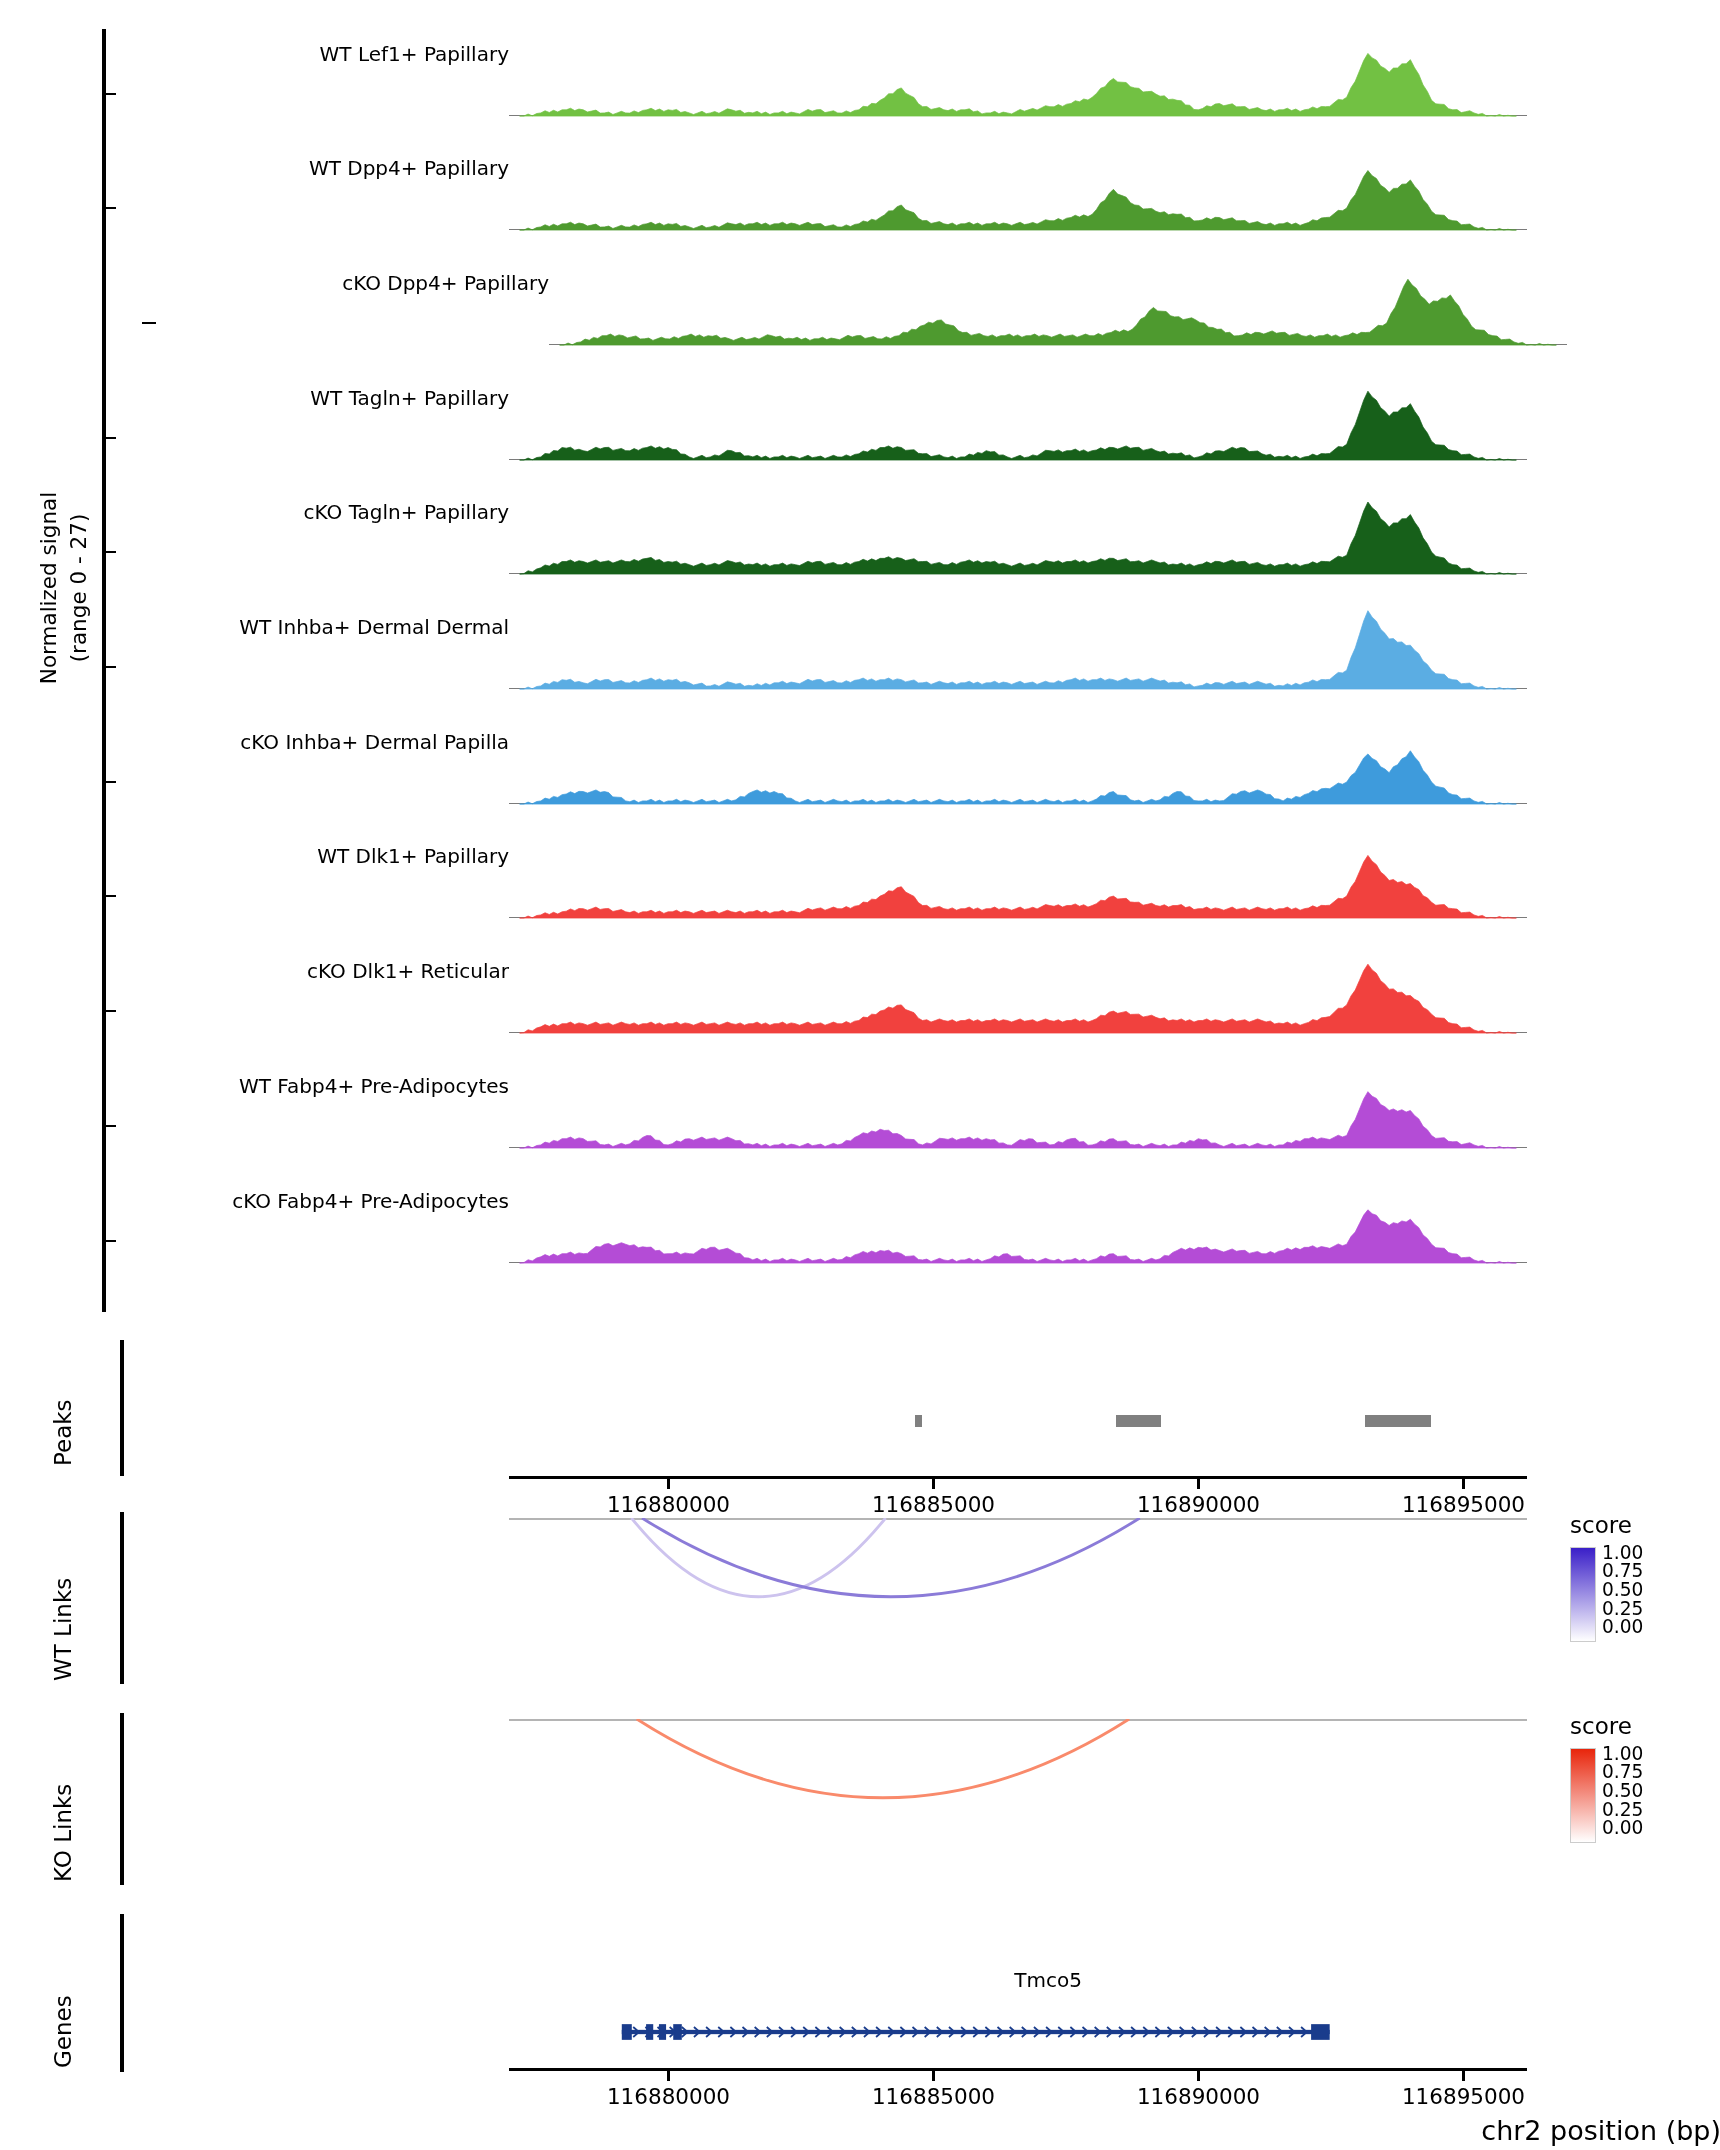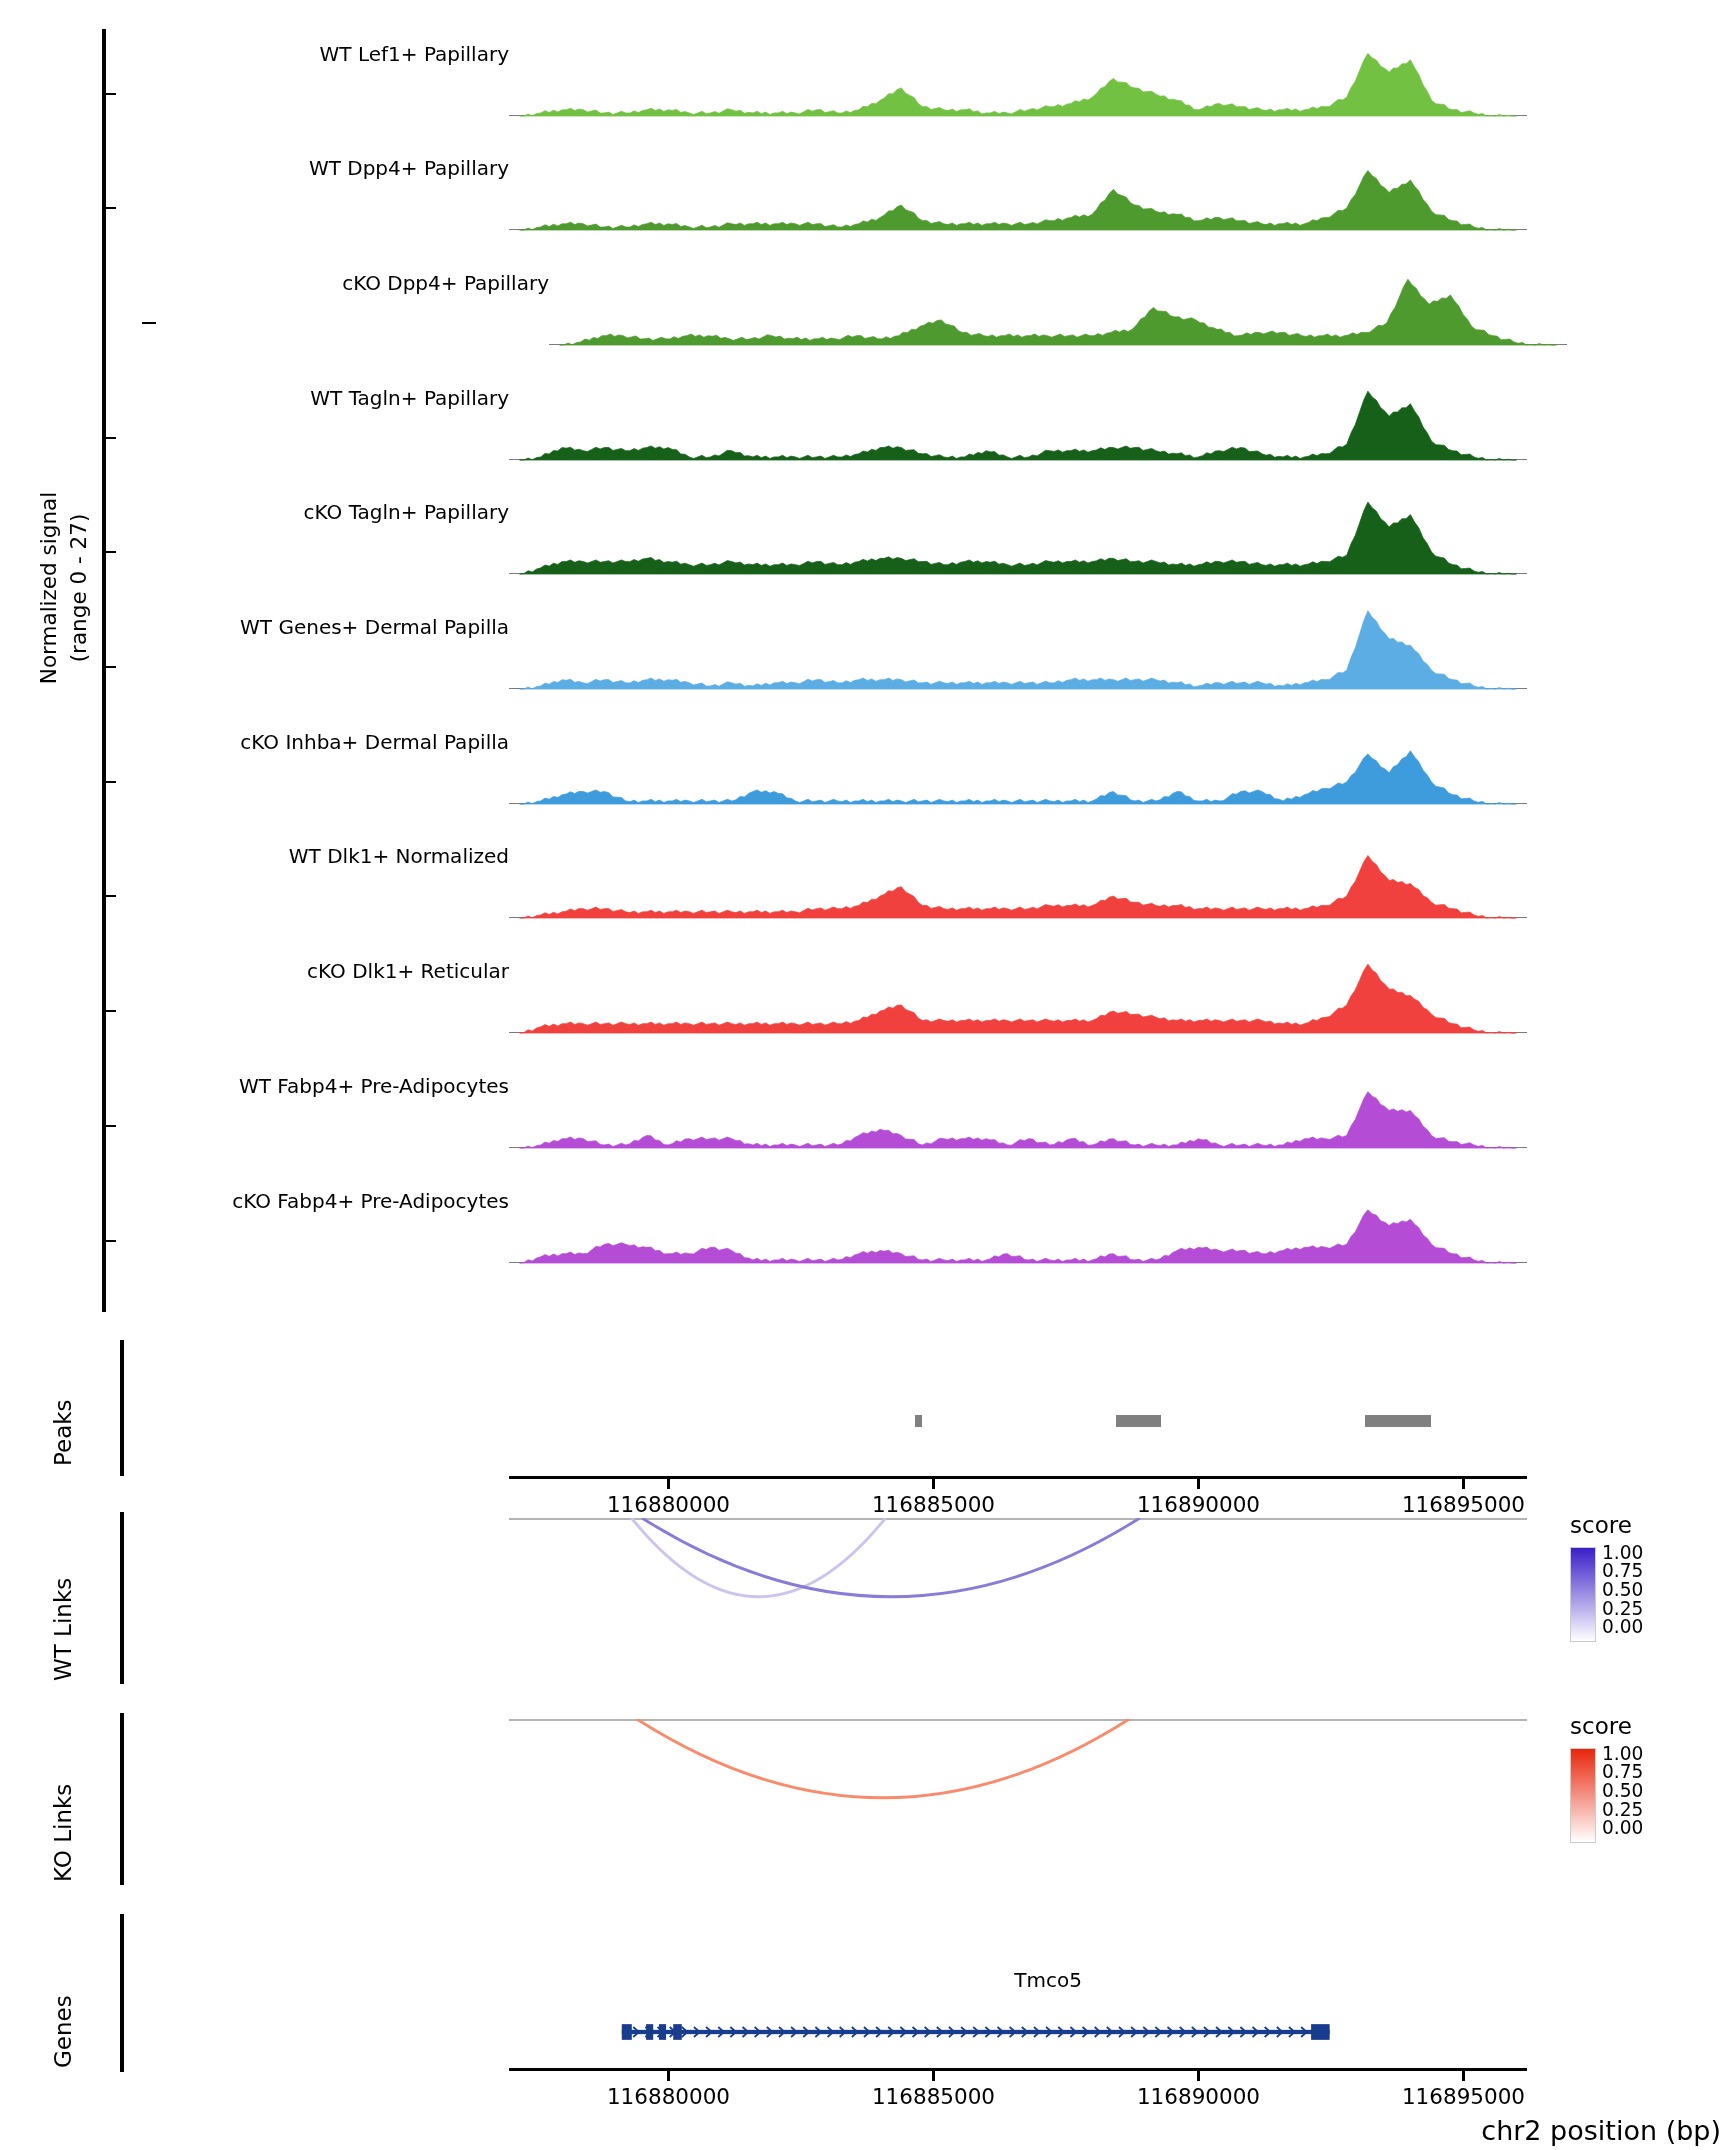--- a/index.html
+++ b/index.html
@@ -213,37 +213,37 @@
         </div>
         <div class="track-row" style="top: 480px;">
           <div class="track-label">cKO Tagln+ Papillary</div>
           <div class="tick" style="top: 71px;"></div>
           <div class="track-baseline" style="top: 93px;"></div>
           <svg class="track-canvas" width="1018" height="115" viewBox="0 0 1420 160">
             <path d="M 14.8 131 L 14.8 131.0 L 20.7 130.4 L 26.6 126.4 L 32.5 128.0 L 38.5 124.0 L 44.4 122.3 L 50.3 118.3 L 56.2 119.9 L 62.1 115.9 L 68.0 117.5 L 74.0 113.5 L 79.9 113.5 L 85.8 111.3 L 91.7 114.6 L 97.6 112.4 L 103.5 113.5 L 109.5 115.7 L 115.4 113.5 L 121.3 111.3 L 127.2 114.6 L 133.1 113.5 L 139.0 112.4 L 145.0 115.7 L 150.9 113.5 L 156.8 111.3 L 162.7 113.5 L 168.6 113.7 L 174.5 110.7 L 180.5 113.1 L 186.4 110.0 L 192.3 109.1 L 198.2 107.8 L 204.1 112.0 L 210.0 110.7 L 216.0 114.8 L 221.9 113.5 L 227.8 114.4 L 233.7 113.1 L 239.6 117.2 L 245.5 115.9 L 251.5 117.9 L 257.4 120.1 L 263.3 117.9 L 269.2 115.7 L 275.1 119.0 L 281.0 117.9 L 287.0 115.9 L 292.9 118.3 L 298.8 115.3 L 304.7 112.2 L 310.6 113.5 L 316.5 115.5 L 322.5 114.2 L 328.4 118.3 L 334.3 117.0 L 340.2 117.9 L 346.1 115.7 L 352.0 119.0 L 358.0 116.8 L 363.9 120.1 L 369.8 117.9 L 375.7 117.9 L 381.6 115.7 L 387.5 119.0 L 393.5 116.8 L 399.4 117.9 L 405.3 119.2 L 411.2 116.1 L 417.1 113.1 L 423.0 115.5 L 429.0 113.5 L 434.9 113.3 L 440.8 117.5 L 446.7 116.1 L 452.6 114.8 L 458.5 117.9 L 464.5 118.1 L 470.4 115.0 L 476.3 117.5 L 482.2 114.4 L 488.1 113.5 L 494.0 110.4 L 500.0 112.9 L 505.9 109.8 L 511.8 112.2 L 517.7 109.1 L 523.6 109.1 L 529.5 106.9 L 535.5 110.2 L 541.4 108.0 L 547.3 109.1 L 553.2 112.2 L 559.1 110.9 L 565.0 109.6 L 571.0 113.7 L 576.9 113.5 L 582.8 113.3 L 588.7 117.5 L 594.6 116.1 L 600.5 114.8 L 606.5 117.9 L 612.4 118.1 L 618.3 115.0 L 624.2 117.5 L 630.1 114.4 L 636.0 113.5 L 642.0 111.3 L 647.9 114.6 L 653.8 112.4 L 659.7 115.7 L 665.6 113.5 L 671.5 114.4 L 677.5 113.1 L 683.4 117.2 L 689.3 115.9 L 695.2 117.9 L 701.1 120.1 L 707.0 117.9 L 713.0 115.7 L 718.9 119.0 L 724.8 117.9 L 730.7 115.9 L 736.6 118.3 L 742.5 115.3 L 748.5 112.2 L 754.4 113.5 L 760.3 114.6 L 766.2 112.4 L 772.1 115.7 L 778.0 113.5 L 784.0 113.5 L 789.9 111.3 L 795.8 114.6 L 801.7 112.4 L 807.6 115.7 L 813.5 113.5 L 819.5 112.6 L 825.4 109.6 L 831.3 112.0 L 837.2 108.9 L 843.1 109.1 L 849.0 112.2 L 855.0 110.9 L 860.9 109.6 L 866.8 113.7 L 872.7 113.5 L 878.6 112.4 L 884.5 115.7 L 890.5 113.5 L 896.4 111.3 L 902.3 113.5 L 908.2 115.5 L 914.1 114.2 L 920.0 118.3 L 926.0 117.0 L 931.9 117.9 L 937.8 115.7 L 943.7 119.0 L 949.6 116.8 L 955.5 120.1 L 961.5 117.9 L 967.4 117.0 L 973.3 113.9 L 979.2 116.4 L 985.1 113.3 L 991.0 113.5 L 997.0 115.7 L 1002.9 113.5 L 1008.8 111.3 L 1014.7 114.6 L 1020.6 113.5 L 1026.5 113.3 L 1032.5 117.5 L 1038.4 116.1 L 1044.3 114.8 L 1050.2 117.9 L 1056.1 119.0 L 1062.0 116.8 L 1068.0 120.1 L 1073.9 117.9 L 1079.8 117.9 L 1085.7 115.7 L 1091.6 119.0 L 1097.5 116.8 L 1103.5 120.1 L 1109.4 117.9 L 1115.3 117.0 L 1121.2 113.9 L 1127.1 116.4 L 1133.0 113.3 L 1139.0 113.5 L 1144.9 114.0 L 1150.8 110.0 L 1156.7 106.1 L 1162.6 107.6 L 1168.5 104.8 L 1174.5 88.8 L 1180.4 77.3 L 1186.3 60.2 L 1192.2 43.1 L 1198.1 30.5 L 1204.0 38.6 L 1210.0 43.4 L 1215.9 53.7 L 1221.8 58.5 L 1227.7 65.4 L 1233.6 59.7 L 1239.5 59.6 L 1245.5 53.9 L 1251.4 53.7 L 1257.3 48.0 L 1263.2 58.5 L 1269.1 66.7 L 1275.0 80.5 L 1281.0 88.8 L 1286.9 100.4 L 1292.8 106.1 L 1298.7 107.4 L 1304.6 108.7 L 1310.5 115.5 L 1316.5 117.9 L 1322.4 118.5 L 1328.3 123.6 L 1334.2 123.1 L 1340.1 122.7 L 1346.0 126.6 L 1352.0 128.6 L 1357.9 127.3 L 1363.8 131.0 L 1369.7 130.1 L 1375.6 131.0 L 1381.5 128.8 L 1387.5 131.0 L 1393.4 129.9 L 1399.3 131.0 L 1405.2 131.0 L 1405.2 131 Z" fill="#17601A" stroke="#17601A" stroke-width="1"></path>
           </svg>
         </div>
         <div class="track-row" style="top: 595px;">
-          <div class="track-label">WT Genes+ Dermal Papilla</div>
+          <div class="track-label">WT Inhba+ Dermal Dermal</div>
           <div class="tick" style="top: 71px;"></div>
           <div class="track-baseline" style="top: 93px;"></div>
           <svg class="track-canvas" width="1018" height="115" viewBox="0 0 1420 160">
             <path d="M 14.8 131 L 14.8 131.0 L 20.7 131.0 L 26.6 128.2 L 32.5 130.6 L 38.5 127.5 L 44.4 126.6 L 50.3 122.7 L 56.2 124.2 L 62.1 120.3 L 68.0 121.8 L 74.0 117.9 L 79.9 118.8 L 85.8 117.4 L 91.7 121.6 L 97.6 120.3 L 103.5 122.3 L 109.5 123.6 L 115.4 120.5 L 121.3 117.4 L 127.2 119.9 L 133.1 117.9 L 139.0 117.7 L 145.0 121.8 L 150.9 120.5 L 156.8 119.2 L 162.7 122.3 L 168.6 122.5 L 174.5 119.4 L 180.5 121.8 L 186.4 118.8 L 192.3 117.9 L 198.2 115.7 L 204.1 119.0 L 210.0 116.8 L 216.0 120.1 L 221.9 117.9 L 227.8 118.8 L 233.7 117.4 L 239.6 121.6 L 245.5 120.3 L 251.5 122.3 L 257.4 125.3 L 263.3 124.0 L 269.2 122.7 L 275.1 126.9 L 281.0 126.6 L 287.0 124.7 L 292.9 127.1 L 298.8 124.0 L 304.7 120.9 L 310.6 122.3 L 316.5 124.2 L 322.5 122.9 L 328.4 127.1 L 334.3 125.8 L 340.2 126.6 L 346.1 123.6 L 352.0 126.0 L 358.0 122.9 L 363.9 125.3 L 369.8 122.3 L 375.7 122.3 L 381.6 120.1 L 387.5 123.4 L 393.5 121.2 L 399.4 122.3 L 405.3 123.6 L 411.2 120.5 L 417.1 117.4 L 423.0 119.9 L 429.0 117.9 L 434.9 117.7 L 440.8 121.8 L 446.7 120.5 L 452.6 119.2 L 458.5 122.3 L 464.5 122.5 L 470.4 119.4 L 476.3 121.8 L 482.2 118.8 L 488.1 117.9 L 494.0 115.7 L 500.0 119.0 L 505.9 116.8 L 511.8 120.1 L 517.7 117.9 L 523.6 117.9 L 529.5 115.7 L 535.5 119.0 L 541.4 116.8 L 547.3 117.9 L 553.2 121.0 L 559.1 119.6 L 565.0 118.3 L 571.0 122.5 L 576.9 122.3 L 582.8 121.2 L 588.7 124.5 L 594.6 122.3 L 600.5 120.1 L 606.5 122.3 L 612.4 123.4 L 618.3 121.2 L 624.2 124.5 L 630.1 122.3 L 636.0 122.3 L 642.0 120.1 L 647.9 123.4 L 653.8 121.2 L 659.7 124.5 L 665.6 122.3 L 671.5 122.3 L 677.5 120.1 L 683.4 123.4 L 689.3 121.2 L 695.2 122.3 L 701.1 124.5 L 707.0 122.3 L 713.0 120.1 L 718.9 123.4 L 724.8 122.3 L 730.7 121.2 L 736.6 124.5 L 742.5 122.3 L 748.5 120.1 L 754.4 122.3 L 760.3 122.5 L 766.2 119.4 L 772.1 121.8 L 778.0 118.8 L 784.0 117.9 L 789.9 115.7 L 795.8 119.0 L 801.7 116.8 L 807.6 120.1 L 813.5 117.9 L 819.5 117.9 L 825.4 115.7 L 831.3 119.0 L 837.2 116.8 L 843.1 117.9 L 849.0 120.1 L 855.0 117.9 L 860.9 115.7 L 866.8 119.0 L 872.7 117.9 L 878.6 116.8 L 884.5 120.1 L 890.5 117.9 L 896.4 115.7 L 902.3 117.9 L 908.2 119.9 L 914.1 118.5 L 920.0 122.7 L 926.0 121.4 L 931.9 122.3 L 937.8 120.9 L 943.7 125.1 L 949.6 123.8 L 955.5 128.0 L 961.5 126.6 L 967.4 125.8 L 973.3 122.7 L 979.2 125.1 L 985.1 122.0 L 991.0 122.3 L 997.0 124.5 L 1002.9 122.3 L 1008.8 120.1 L 1014.7 123.4 L 1020.6 122.3 L 1026.5 121.2 L 1032.5 124.5 L 1038.4 122.3 L 1044.3 120.1 L 1050.2 122.3 L 1056.1 124.2 L 1062.0 122.9 L 1068.0 127.1 L 1073.9 125.8 L 1079.8 126.6 L 1085.7 123.6 L 1091.6 126.0 L 1097.5 122.9 L 1103.5 125.3 L 1109.4 122.3 L 1115.3 121.4 L 1121.2 118.3 L 1127.1 120.7 L 1133.0 117.7 L 1139.0 117.9 L 1144.9 117.5 L 1150.8 112.6 L 1156.7 107.8 L 1162.6 108.5 L 1168.5 104.8 L 1174.5 87.1 L 1180.4 73.8 L 1186.3 55.0 L 1192.2 36.1 L 1198.1 21.7 L 1204.0 30.7 L 1210.0 36.4 L 1215.9 47.5 L 1221.8 53.2 L 1227.7 61.1 L 1233.6 60.6 L 1239.5 65.7 L 1245.5 65.2 L 1251.4 70.3 L 1257.3 69.8 L 1263.2 76.8 L 1269.1 81.6 L 1275.0 91.9 L 1281.0 96.7 L 1286.9 104.8 L 1292.8 109.6 L 1298.7 110.0 L 1304.6 110.4 L 1310.5 116.4 L 1316.5 117.9 L 1322.4 118.5 L 1328.3 123.6 L 1334.2 123.1 L 1340.1 122.7 L 1346.0 126.6 L 1352.0 128.6 L 1357.9 127.3 L 1363.8 131.0 L 1369.7 130.1 L 1375.6 131.0 L 1381.5 128.8 L 1387.5 131.0 L 1393.4 129.9 L 1399.3 131.0 L 1405.2 131.0 L 1405.2 131 Z" fill="#5BADE3" stroke="#5BADE3" stroke-width="1"></path>
           </svg>
         </div>
         <div class="track-row" style="top: 710px;">
           <div class="track-label">cKO Inhba+ Dermal Papilla</div>
           <div class="tick" style="top: 71px;"></div>
           <div class="track-baseline" style="top: 93px;"></div>
           <svg class="track-canvas" width="1018" height="115" viewBox="0 0 1420 160">
             <path d="M 14.8 131 L 14.8 131.0 L 20.7 131.0 L 26.6 128.2 L 32.5 130.6 L 38.5 127.5 L 44.4 126.6 L 50.3 122.7 L 56.2 124.2 L 62.1 120.3 L 68.0 121.8 L 74.0 117.9 L 79.9 117.0 L 85.8 113.9 L 91.7 116.4 L 97.6 113.3 L 103.5 113.5 L 109.5 115.7 L 115.4 113.5 L 121.3 111.3 L 127.2 114.6 L 133.1 113.5 L 139.0 115.0 L 145.0 121.0 L 150.9 121.4 L 156.8 121.8 L 162.7 126.6 L 168.6 127.7 L 174.5 125.5 L 180.5 128.8 L 186.4 126.6 L 192.3 126.6 L 198.2 124.4 L 204.1 127.7 L 210.0 125.5 L 216.0 128.8 L 221.9 126.6 L 227.8 126.6 L 233.7 124.4 L 239.6 127.7 L 245.5 125.5 L 251.5 126.6 L 257.4 128.8 L 263.3 126.6 L 269.2 124.4 L 275.1 127.7 L 281.0 126.6 L 287.0 125.5 L 292.9 128.8 L 298.8 126.6 L 304.7 124.4 L 310.6 126.6 L 316.5 125.1 L 322.5 120.3 L 328.4 121.0 L 334.3 116.1 L 340.2 113.5 L 346.1 111.3 L 352.0 114.6 L 358.0 112.4 L 363.9 115.7 L 369.8 113.5 L 375.7 116.1 L 381.6 116.6 L 387.5 122.5 L 393.5 122.9 L 399.4 126.6 L 405.3 128.8 L 411.2 126.6 L 417.1 124.4 L 423.0 127.7 L 429.0 126.6 L 434.9 125.5 L 440.8 128.8 L 446.7 126.6 L 452.6 124.4 L 458.5 126.6 L 464.5 127.7 L 470.4 125.5 L 476.3 128.8 L 482.2 126.6 L 488.1 126.6 L 494.0 124.4 L 500.0 127.7 L 505.9 125.5 L 511.8 128.8 L 517.7 126.6 L 523.6 126.6 L 529.5 124.4 L 535.5 127.7 L 541.4 125.5 L 547.3 126.6 L 553.2 128.8 L 559.1 126.6 L 565.0 124.4 L 571.0 127.7 L 576.9 126.6 L 582.8 125.5 L 588.7 128.8 L 594.6 126.6 L 600.5 124.4 L 606.5 126.6 L 612.4 127.7 L 618.3 125.5 L 624.2 128.8 L 630.1 126.6 L 636.0 126.6 L 642.0 124.4 L 647.9 127.7 L 653.8 125.5 L 659.7 128.8 L 665.6 126.6 L 671.5 126.6 L 677.5 124.4 L 683.4 127.7 L 689.3 125.5 L 695.2 126.6 L 701.1 128.8 L 707.0 126.6 L 713.0 124.4 L 718.9 127.7 L 724.8 126.6 L 730.7 125.5 L 736.6 128.8 L 742.5 126.6 L 748.5 124.4 L 754.4 126.6 L 760.3 127.7 L 766.2 125.5 L 772.1 128.8 L 778.0 126.6 L 784.0 126.6 L 789.9 124.4 L 795.8 127.7 L 801.7 125.5 L 807.6 128.8 L 813.5 126.6 L 819.5 124.0 L 825.4 119.2 L 831.3 119.9 L 837.2 115.0 L 843.1 113.5 L 849.0 118.3 L 855.0 118.8 L 860.9 119.2 L 866.8 125.1 L 872.7 126.6 L 878.6 125.5 L 884.5 128.8 L 890.5 126.6 L 896.4 124.4 L 902.3 126.6 L 908.2 125.1 L 914.1 120.3 L 920.0 121.0 L 926.0 116.1 L 931.9 113.5 L 937.8 113.9 L 943.7 119.9 L 949.6 120.3 L 955.5 126.2 L 961.5 126.6 L 967.4 126.6 L 973.3 124.4 L 979.2 127.7 L 985.1 125.5 L 991.0 126.6 L 997.0 126.2 L 1002.9 121.4 L 1008.8 116.6 L 1014.7 117.2 L 1020.6 113.5 L 1026.5 112.4 L 1032.5 115.7 L 1038.4 113.5 L 1044.3 111.3 L 1050.2 113.5 L 1056.1 117.2 L 1062.0 117.7 L 1068.0 123.6 L 1073.9 124.0 L 1079.8 126.6 L 1085.7 122.7 L 1091.6 124.2 L 1097.5 120.3 L 1103.5 121.8 L 1109.4 117.9 L 1115.3 116.1 L 1121.2 112.2 L 1127.1 113.7 L 1133.0 109.8 L 1139.0 109.1 L 1144.9 109.6 L 1150.8 105.7 L 1156.7 101.7 L 1162.6 103.3 L 1168.5 100.4 L 1174.5 91.4 L 1180.4 86.9 L 1186.3 76.8 L 1192.2 66.7 L 1198.1 61.1 L 1204.0 67.4 L 1210.0 70.5 L 1215.9 79.0 L 1221.8 82.1 L 1227.7 87.3 L 1233.6 79.0 L 1239.5 76.2 L 1245.5 67.8 L 1251.4 65.0 L 1257.3 56.7 L 1263.2 65.4 L 1269.1 72.0 L 1275.0 84.0 L 1281.0 90.6 L 1286.9 100.4 L 1292.8 106.1 L 1298.7 107.4 L 1304.6 108.7 L 1310.5 115.5 L 1316.5 117.9 L 1322.4 118.5 L 1328.3 123.6 L 1334.2 123.1 L 1340.1 122.7 L 1346.0 126.6 L 1352.0 128.6 L 1357.9 127.3 L 1363.8 131.0 L 1369.7 130.1 L 1375.6 131.0 L 1381.5 128.8 L 1387.5 131.0 L 1393.4 129.9 L 1399.3 131.0 L 1405.2 131.0 L 1405.2 131 Z" fill="#3E9BDC" stroke="#3E9BDC" stroke-width="1"></path>
           </svg>
         </div>
         <div class="track-row" style="top: 824px;">
-          <div class="track-label">WT Dlk1+ Normalized</div>
+          <div class="track-label">WT Dlk1+ Papillary</div>
           <div class="tick" style="top: 71px;"></div>
           <div class="track-baseline" style="top: 93px;"></div>
           <svg class="track-canvas" width="1018" height="115" viewBox="0 0 1420 160">
             <path d="M 14.8 131 L 14.8 131.0 L 20.7 131.0 L 26.6 128.2 L 32.5 130.6 L 38.5 127.5 L 44.4 126.6 L 50.3 123.6 L 56.2 126.0 L 62.1 122.9 L 68.0 125.3 L 74.0 122.3 L 79.9 121.4 L 85.8 118.3 L 91.7 120.7 L 97.6 117.7 L 103.5 117.9 L 109.5 120.1 L 115.4 117.9 L 121.3 115.7 L 127.2 119.0 L 133.1 117.9 L 139.0 117.7 L 145.0 121.8 L 150.9 120.5 L 156.8 119.2 L 162.7 122.3 L 168.6 123.4 L 174.5 121.2 L 180.5 124.5 L 186.4 122.3 L 192.3 122.3 L 198.2 120.1 L 204.1 123.4 L 210.0 121.2 L 216.0 124.5 L 221.9 122.3 L 227.8 122.3 L 233.7 120.1 L 239.6 123.4 L 245.5 121.2 L 251.5 122.3 L 257.4 124.5 L 263.3 122.3 L 269.2 120.1 L 275.1 123.4 L 281.0 122.3 L 287.0 121.2 L 292.9 124.5 L 298.8 122.3 L 304.7 120.1 L 310.6 122.3 L 316.5 123.4 L 322.5 121.2 L 328.4 124.5 L 334.3 122.3 L 340.2 122.3 L 346.1 120.1 L 352.0 123.4 L 358.0 121.2 L 363.9 124.5 L 369.8 122.3 L 375.7 122.3 L 381.6 120.1 L 387.5 123.4 L 393.5 121.2 L 399.4 122.3 L 405.3 123.6 L 411.2 120.5 L 417.1 117.4 L 423.0 119.9 L 429.0 117.9 L 434.9 116.8 L 440.8 120.1 L 446.7 117.9 L 452.6 115.7 L 458.5 117.9 L 464.5 118.1 L 470.4 115.0 L 476.3 117.5 L 482.2 114.4 L 488.1 113.5 L 494.0 108.7 L 500.0 109.4 L 505.9 104.6 L 511.8 105.2 L 517.7 100.4 L 523.6 97.8 L 529.5 93.0 L 535.5 93.6 L 541.4 88.8 L 547.3 87.3 L 553.2 94.7 L 559.1 97.8 L 565.0 100.8 L 571.0 109.4 L 576.9 113.5 L 582.8 113.3 L 588.7 117.5 L 594.6 116.1 L 600.5 114.8 L 606.5 117.9 L 612.4 119.0 L 618.3 116.8 L 624.2 120.1 L 630.1 117.9 L 636.0 117.9 L 642.0 115.7 L 647.9 119.0 L 653.8 116.8 L 659.7 120.1 L 665.6 117.9 L 671.5 117.9 L 677.5 115.7 L 683.4 119.0 L 689.3 116.8 L 695.2 117.9 L 701.1 120.1 L 707.0 117.9 L 713.0 115.7 L 718.9 119.0 L 724.8 117.9 L 730.7 115.9 L 736.6 118.3 L 742.5 115.3 L 748.5 112.2 L 754.4 113.5 L 760.3 114.6 L 766.2 112.4 L 772.1 115.7 L 778.0 113.5 L 784.0 113.5 L 789.9 111.3 L 795.8 114.6 L 801.7 112.4 L 807.6 115.7 L 813.5 113.5 L 819.5 110.9 L 825.4 106.1 L 831.3 106.8 L 837.2 101.9 L 843.1 100.4 L 849.0 104.4 L 855.0 103.9 L 860.9 103.5 L 866.8 108.5 L 872.7 109.1 L 878.6 108.9 L 884.5 113.1 L 890.5 111.8 L 896.4 110.4 L 902.3 113.5 L 908.2 114.6 L 914.1 112.4 L 920.0 115.7 L 926.0 113.5 L 931.9 113.5 L 937.8 112.2 L 943.7 116.4 L 949.6 115.0 L 955.5 119.2 L 961.5 117.9 L 967.4 117.9 L 973.3 115.7 L 979.2 119.0 L 985.1 116.8 L 991.0 117.9 L 997.0 120.1 L 1002.9 117.9 L 1008.8 115.7 L 1014.7 119.0 L 1020.6 117.9 L 1026.5 116.8 L 1032.5 120.1 L 1038.4 117.9 L 1044.3 115.7 L 1050.2 117.9 L 1056.1 119.0 L 1062.0 116.8 L 1068.0 120.1 L 1073.9 117.9 L 1079.8 117.9 L 1085.7 115.7 L 1091.6 119.0 L 1097.5 116.8 L 1103.5 120.1 L 1109.4 117.9 L 1115.3 117.0 L 1121.2 113.9 L 1127.1 116.4 L 1133.0 113.3 L 1139.0 113.5 L 1144.9 113.1 L 1150.8 108.3 L 1156.7 103.5 L 1162.6 104.1 L 1168.5 100.4 L 1174.5 87.9 L 1180.4 79.9 L 1186.3 66.3 L 1192.2 52.8 L 1198.1 43.6 L 1204.0 51.7 L 1210.0 56.5 L 1215.9 66.8 L 1221.8 71.6 L 1227.7 78.6 L 1233.6 77.2 L 1239.5 81.4 L 1245.5 80.1 L 1251.4 84.3 L 1257.3 82.9 L 1263.2 88.2 L 1269.1 91.2 L 1275.0 99.8 L 1281.0 102.8 L 1286.9 109.1 L 1292.8 113.1 L 1298.7 112.6 L 1304.6 112.2 L 1310.5 117.2 L 1316.5 117.9 L 1322.4 118.5 L 1328.3 123.6 L 1334.2 123.1 L 1340.1 122.7 L 1346.0 126.6 L 1352.0 128.6 L 1357.9 127.3 L 1363.8 131.0 L 1369.7 130.1 L 1375.6 131.0 L 1381.5 128.8 L 1387.5 131.0 L 1393.4 129.9 L 1399.3 131.0 L 1405.2 131.0 L 1405.2 131 Z" fill="#F1413E" stroke="#F1413E" stroke-width="1"></path>
           </svg>
         </div>
         <div class="track-row" style="top: 939px;">
           <div class="track-label">cKO Dlk1+ Reticular</div>
           <div class="tick" style="top: 71px;"></div>
           <div class="track-baseline" style="top: 93px;"></div>

